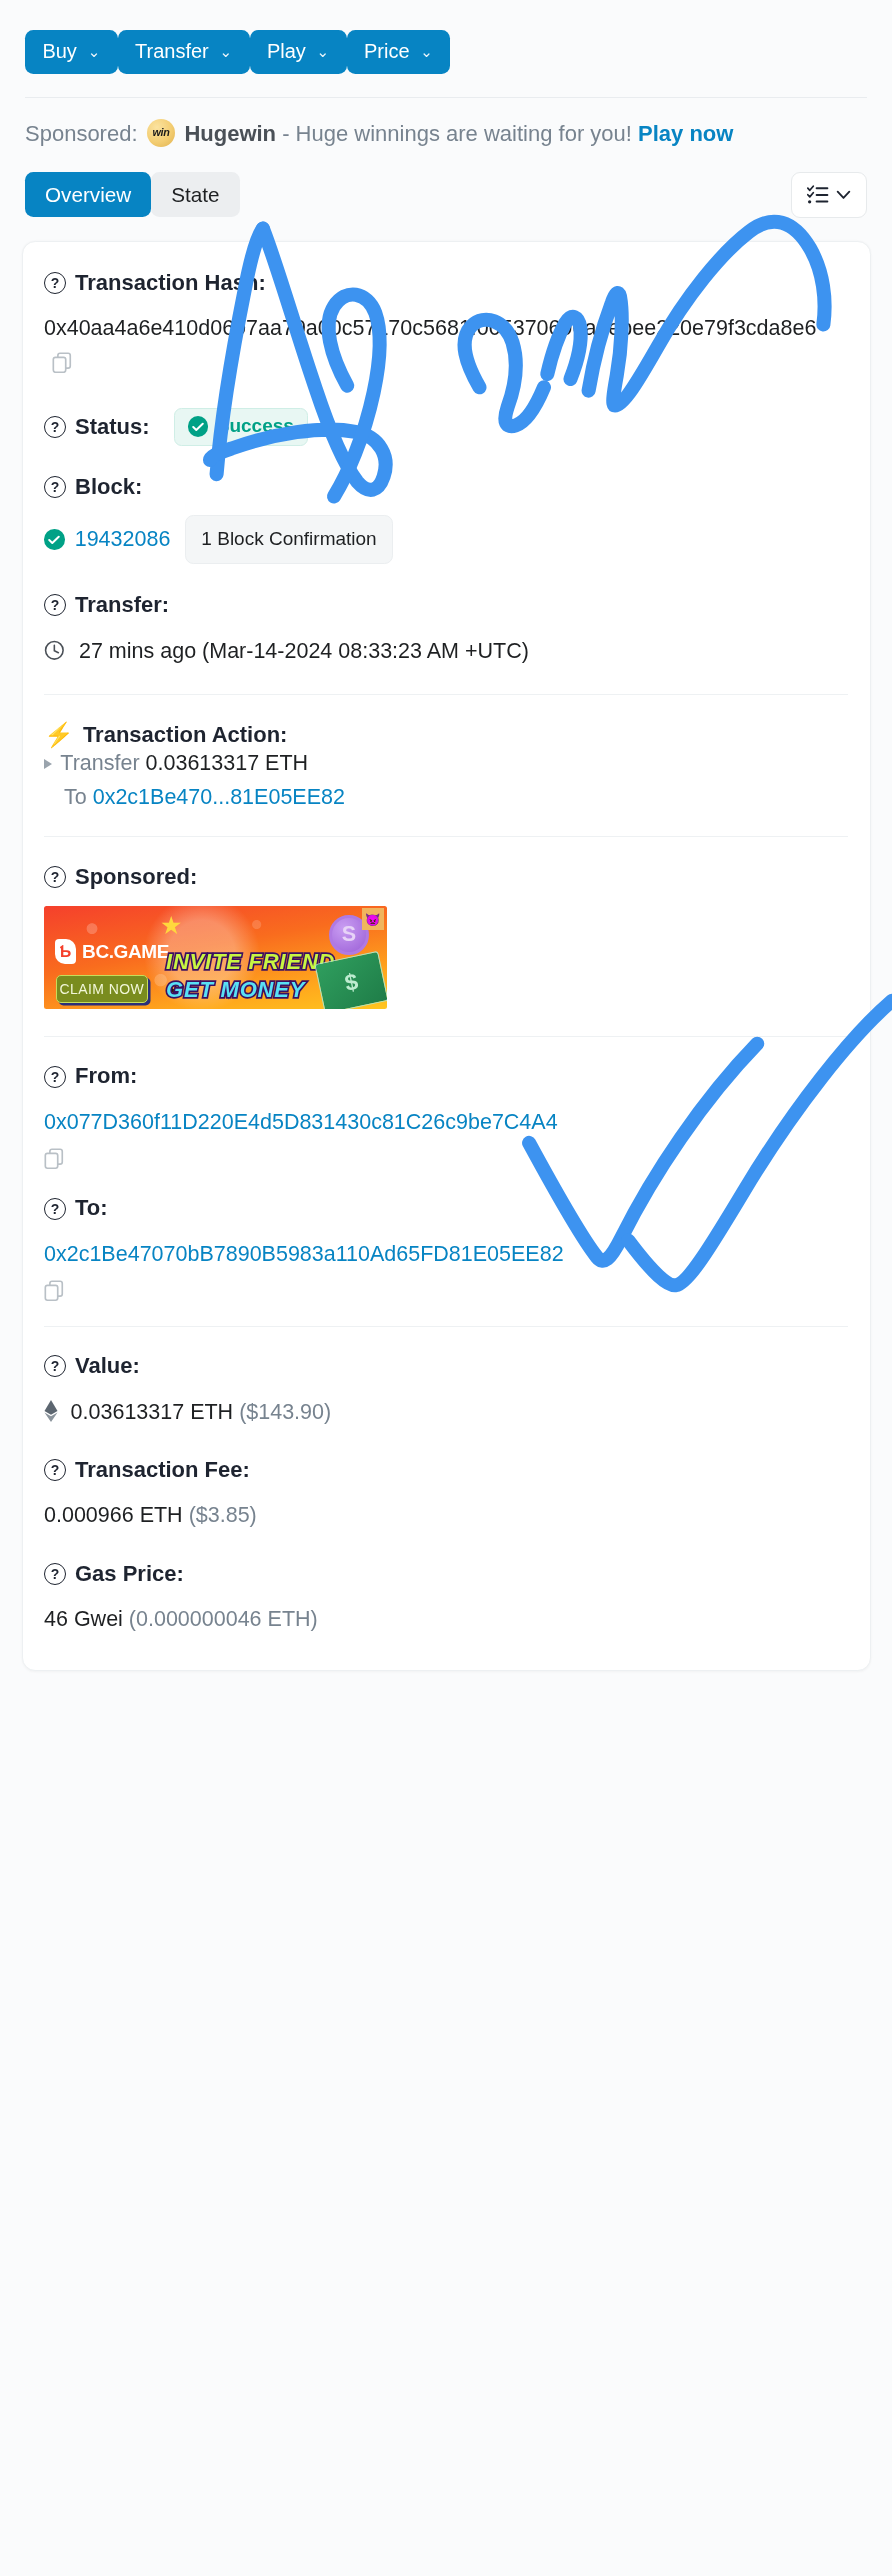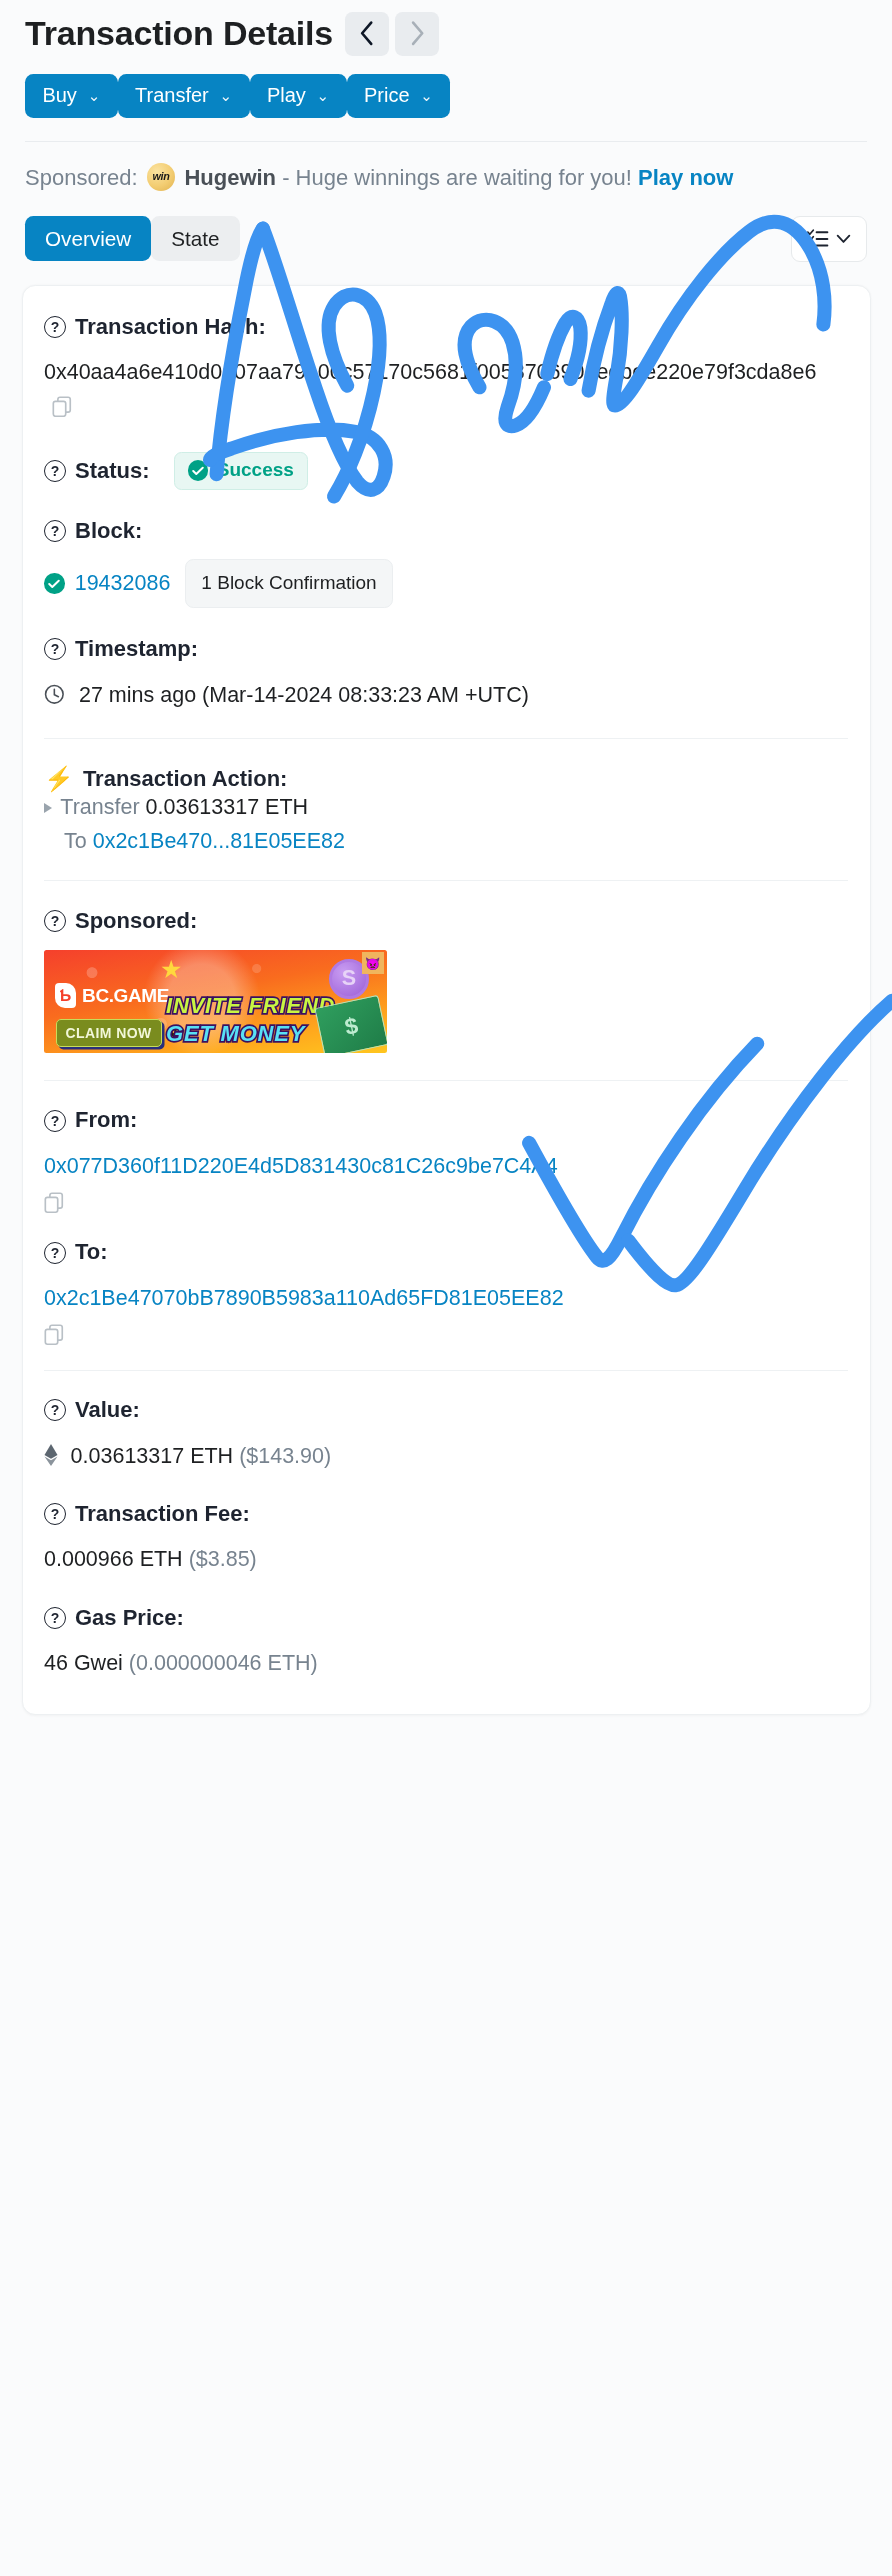--- a/index.html
+++ b/index.html
@@ -249,22 +249,22 @@
     border-radius: 4.1px 10px 4.1px 10px;
     display: flex; align-items: center; justify-content: center;
     color: #f5402c; font-weight: 700; font-size: 15.7px;
   }
   .bn-claim {
     position: absolute; left: 11.6px; top: 69px;
     background: #7a8c1e;
     border: 1.7px solid #c7dd5a;
     border-radius: 5px;
     color: #f2f7d8;
-    font-size: 14px; font-weight: 700;
-    padding: 5px 9px;
+    font-size: 14px; font-weight: 400;
+    padding: 5px 3px;
     letter-spacing: 0.4px;
     box-shadow: 2.5px 2.5px 0 #2a2f7a;
   }
   .bn-l1, .bn-l2 {
     position: absolute; left: 122px;
     font-weight: 700; font-style: italic;
     letter-spacing: 0.8px;
     -webkit-text-stroke: 3.3px #3a1060;
     paint-order: stroke fill;
   }
@@ -317,35 +317,20 @@
     pointer-events: none;
     z-index: 50;
   }
 </style>
 </head>
 <body>
 
 <div class="page">
 
   <div class="header">
-    <div class="title-row">
-      <div class="page-title">Transaction Details</div>
-      <div class="nav-arrows">
-        <div class="nav-btn">
-          <svg width="16.5" height="26.5" viewBox="0 0 20 32">
-            <path d="M16 3 L5 16 L16 29" fill="none" stroke="#0e1726" stroke-width="3.2" stroke-linecap="round" stroke-linejoin="round"></path>
-          </svg>
-        </div>
-        <div class="nav-btn">
-          <svg width="16.5" height="26.5" viewBox="0 0 20 32">
-            <path d="M5 3 L16 16 L5 29" fill="none" stroke="#a8b0b8" stroke-width="3.2" stroke-linecap="round" stroke-linejoin="round"></path>
-          </svg>
-        </div>
-      </div>
-    </div>
 
     <div class="quick-btns">
       <button class="qbtn">
         <span>Buy</span>
         <span class="chev">⌄</span>
       </button>
       <button class="qbtn">
         <span>Transfer</span>
         <span class="chev">⌄</span>
       </button>
@@ -434,21 +419,21 @@
           </svg>
         </span>
         <a class="link" href="#" style="margin-left:10px">19432086</a>
         <span class="badge-confirm">1 Block Confirmation</span>
       </div>
     </div>
 
     <div class="row">
       <div class="lbl">
         <span class="qmark">?</span>
-        <span>Timestamp:</span>
+        <span>Transfer:</span>
       </div>
       <div class="val">
         <svg class="clock-ic" width="20.7" height="20.7" viewBox="0 0 25 25">
           <circle cx="12.5" cy="12.5" r="10.6" fill="none" stroke="#4a5057" stroke-width="1.9"></circle>
           <path d="M12.5 6.4 L12.5 12.9 L17.4 15.4" fill="none" stroke="#4a5057" stroke-width="1.9" stroke-linecap="round"></path>
         </svg>
         <span>27 mins ago (Mar-14-2024 08:33:23 AM +UTC)</span>
       </div>
     </div>
 

